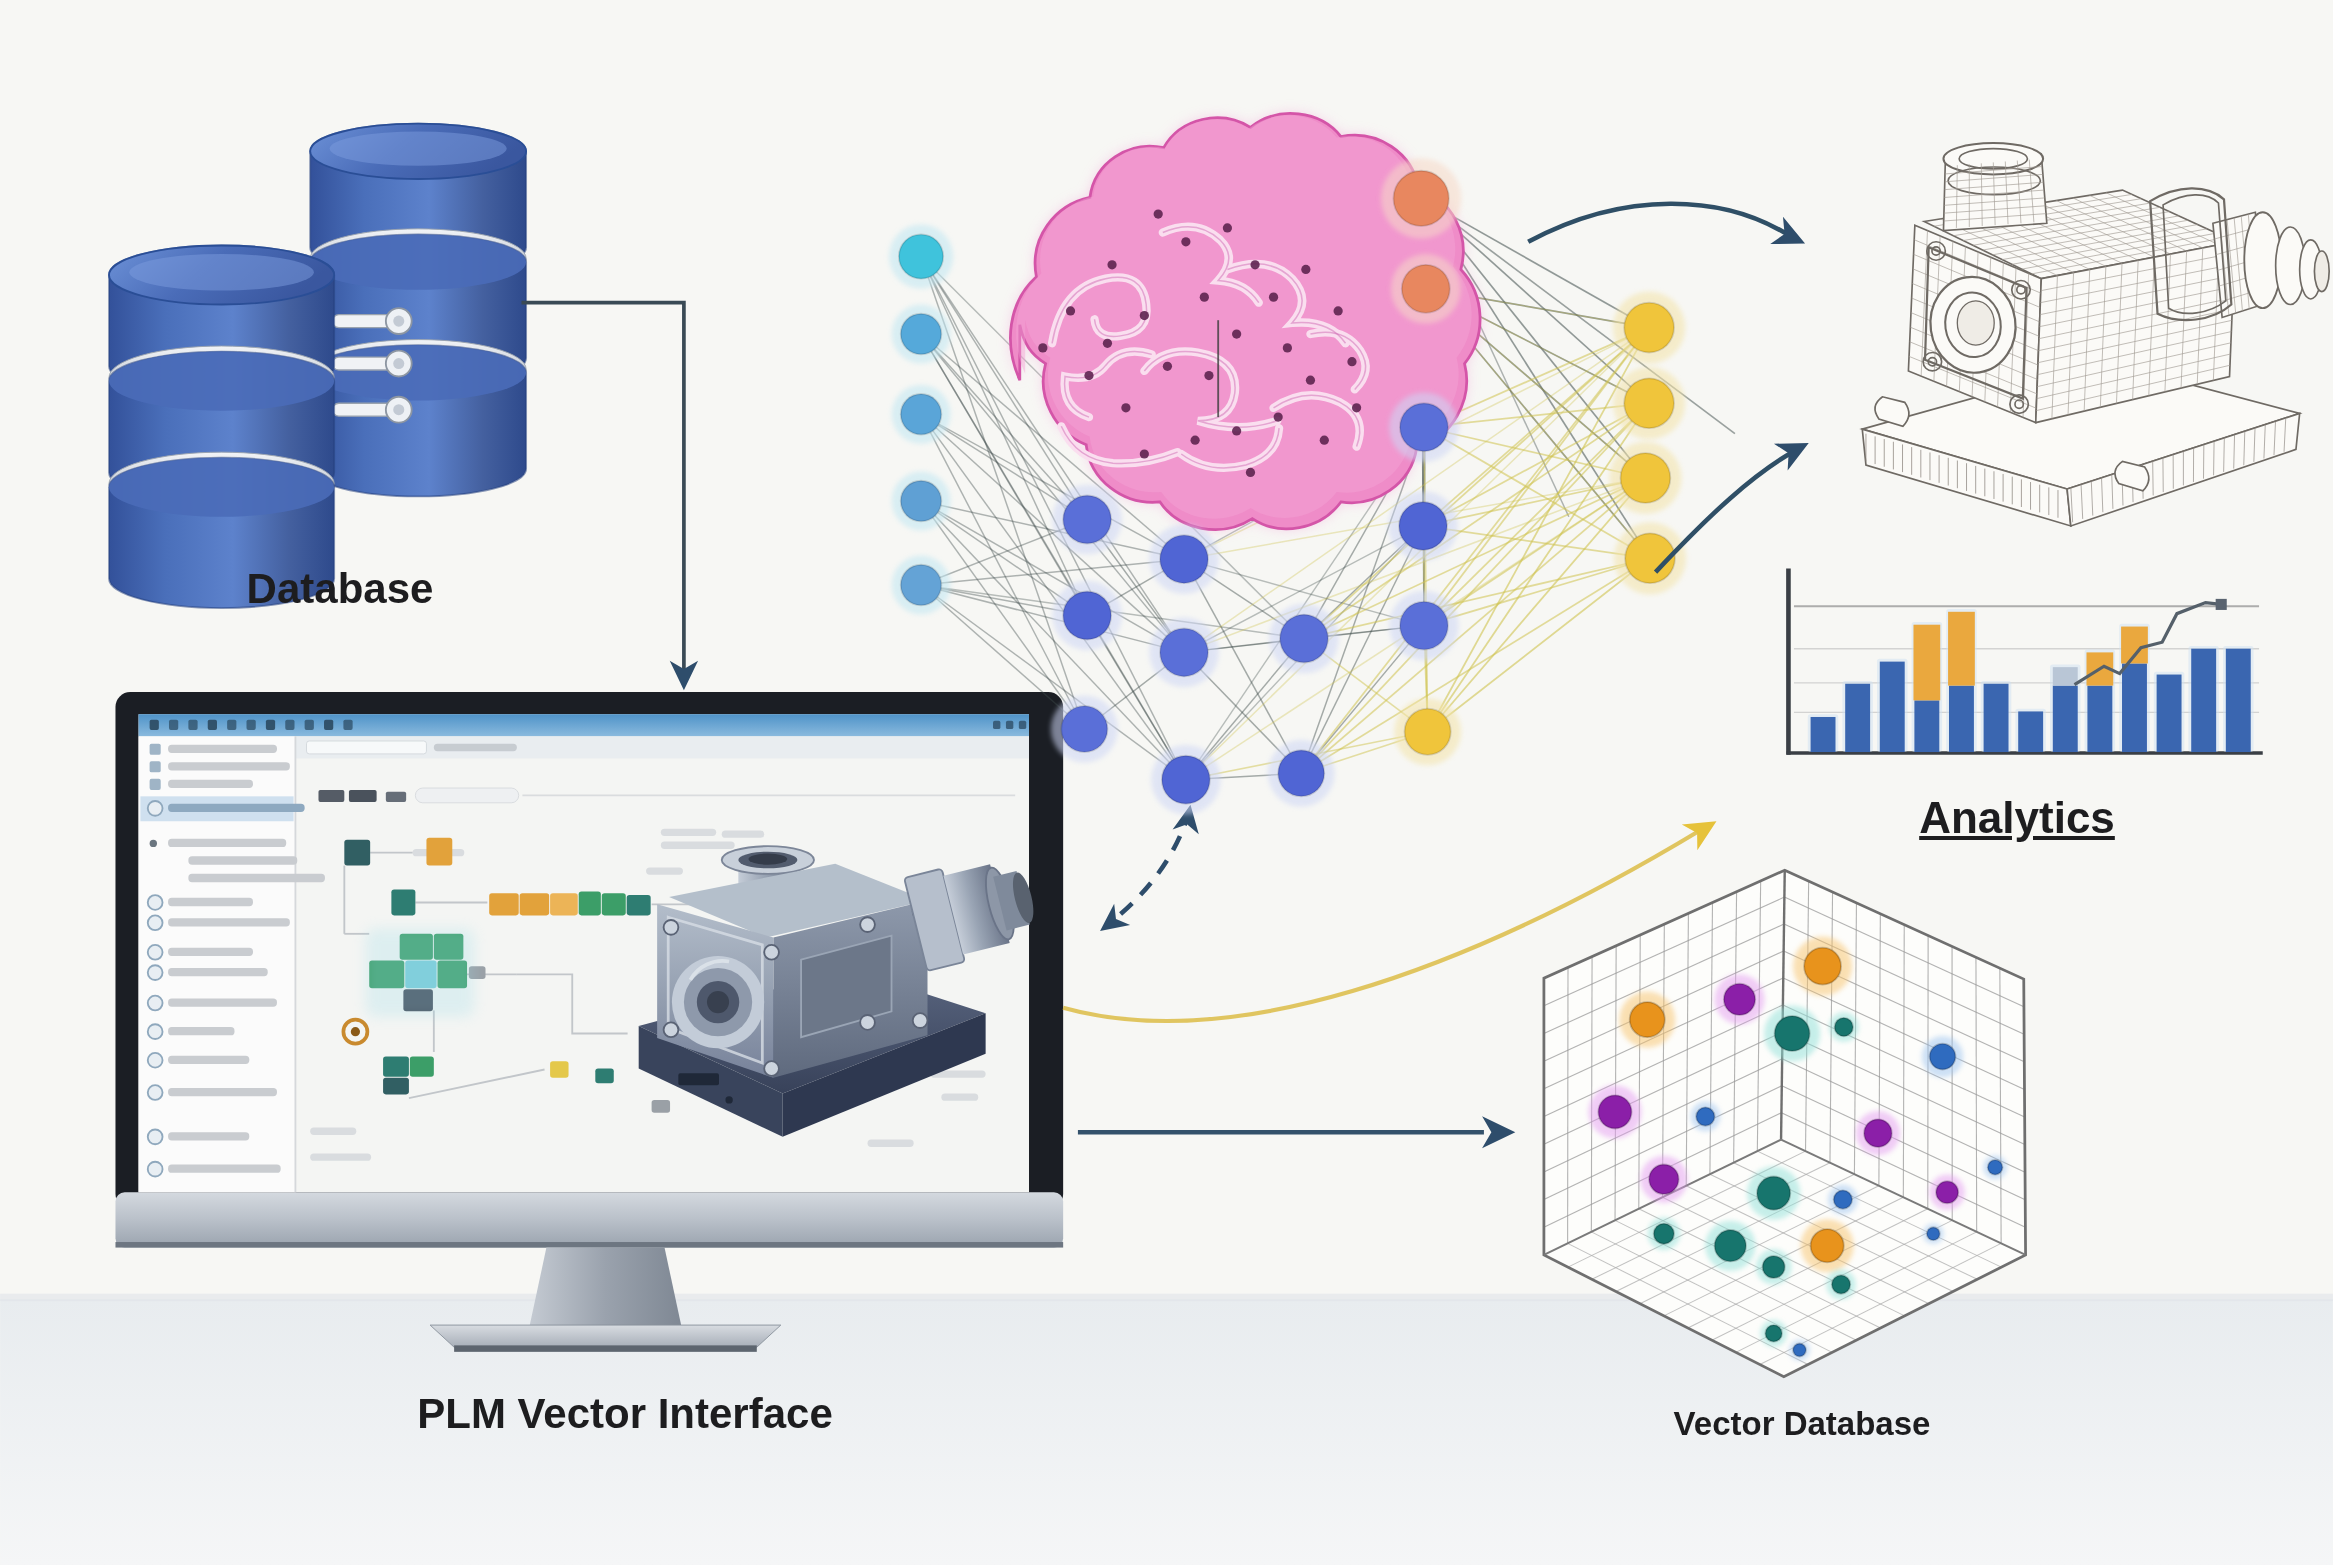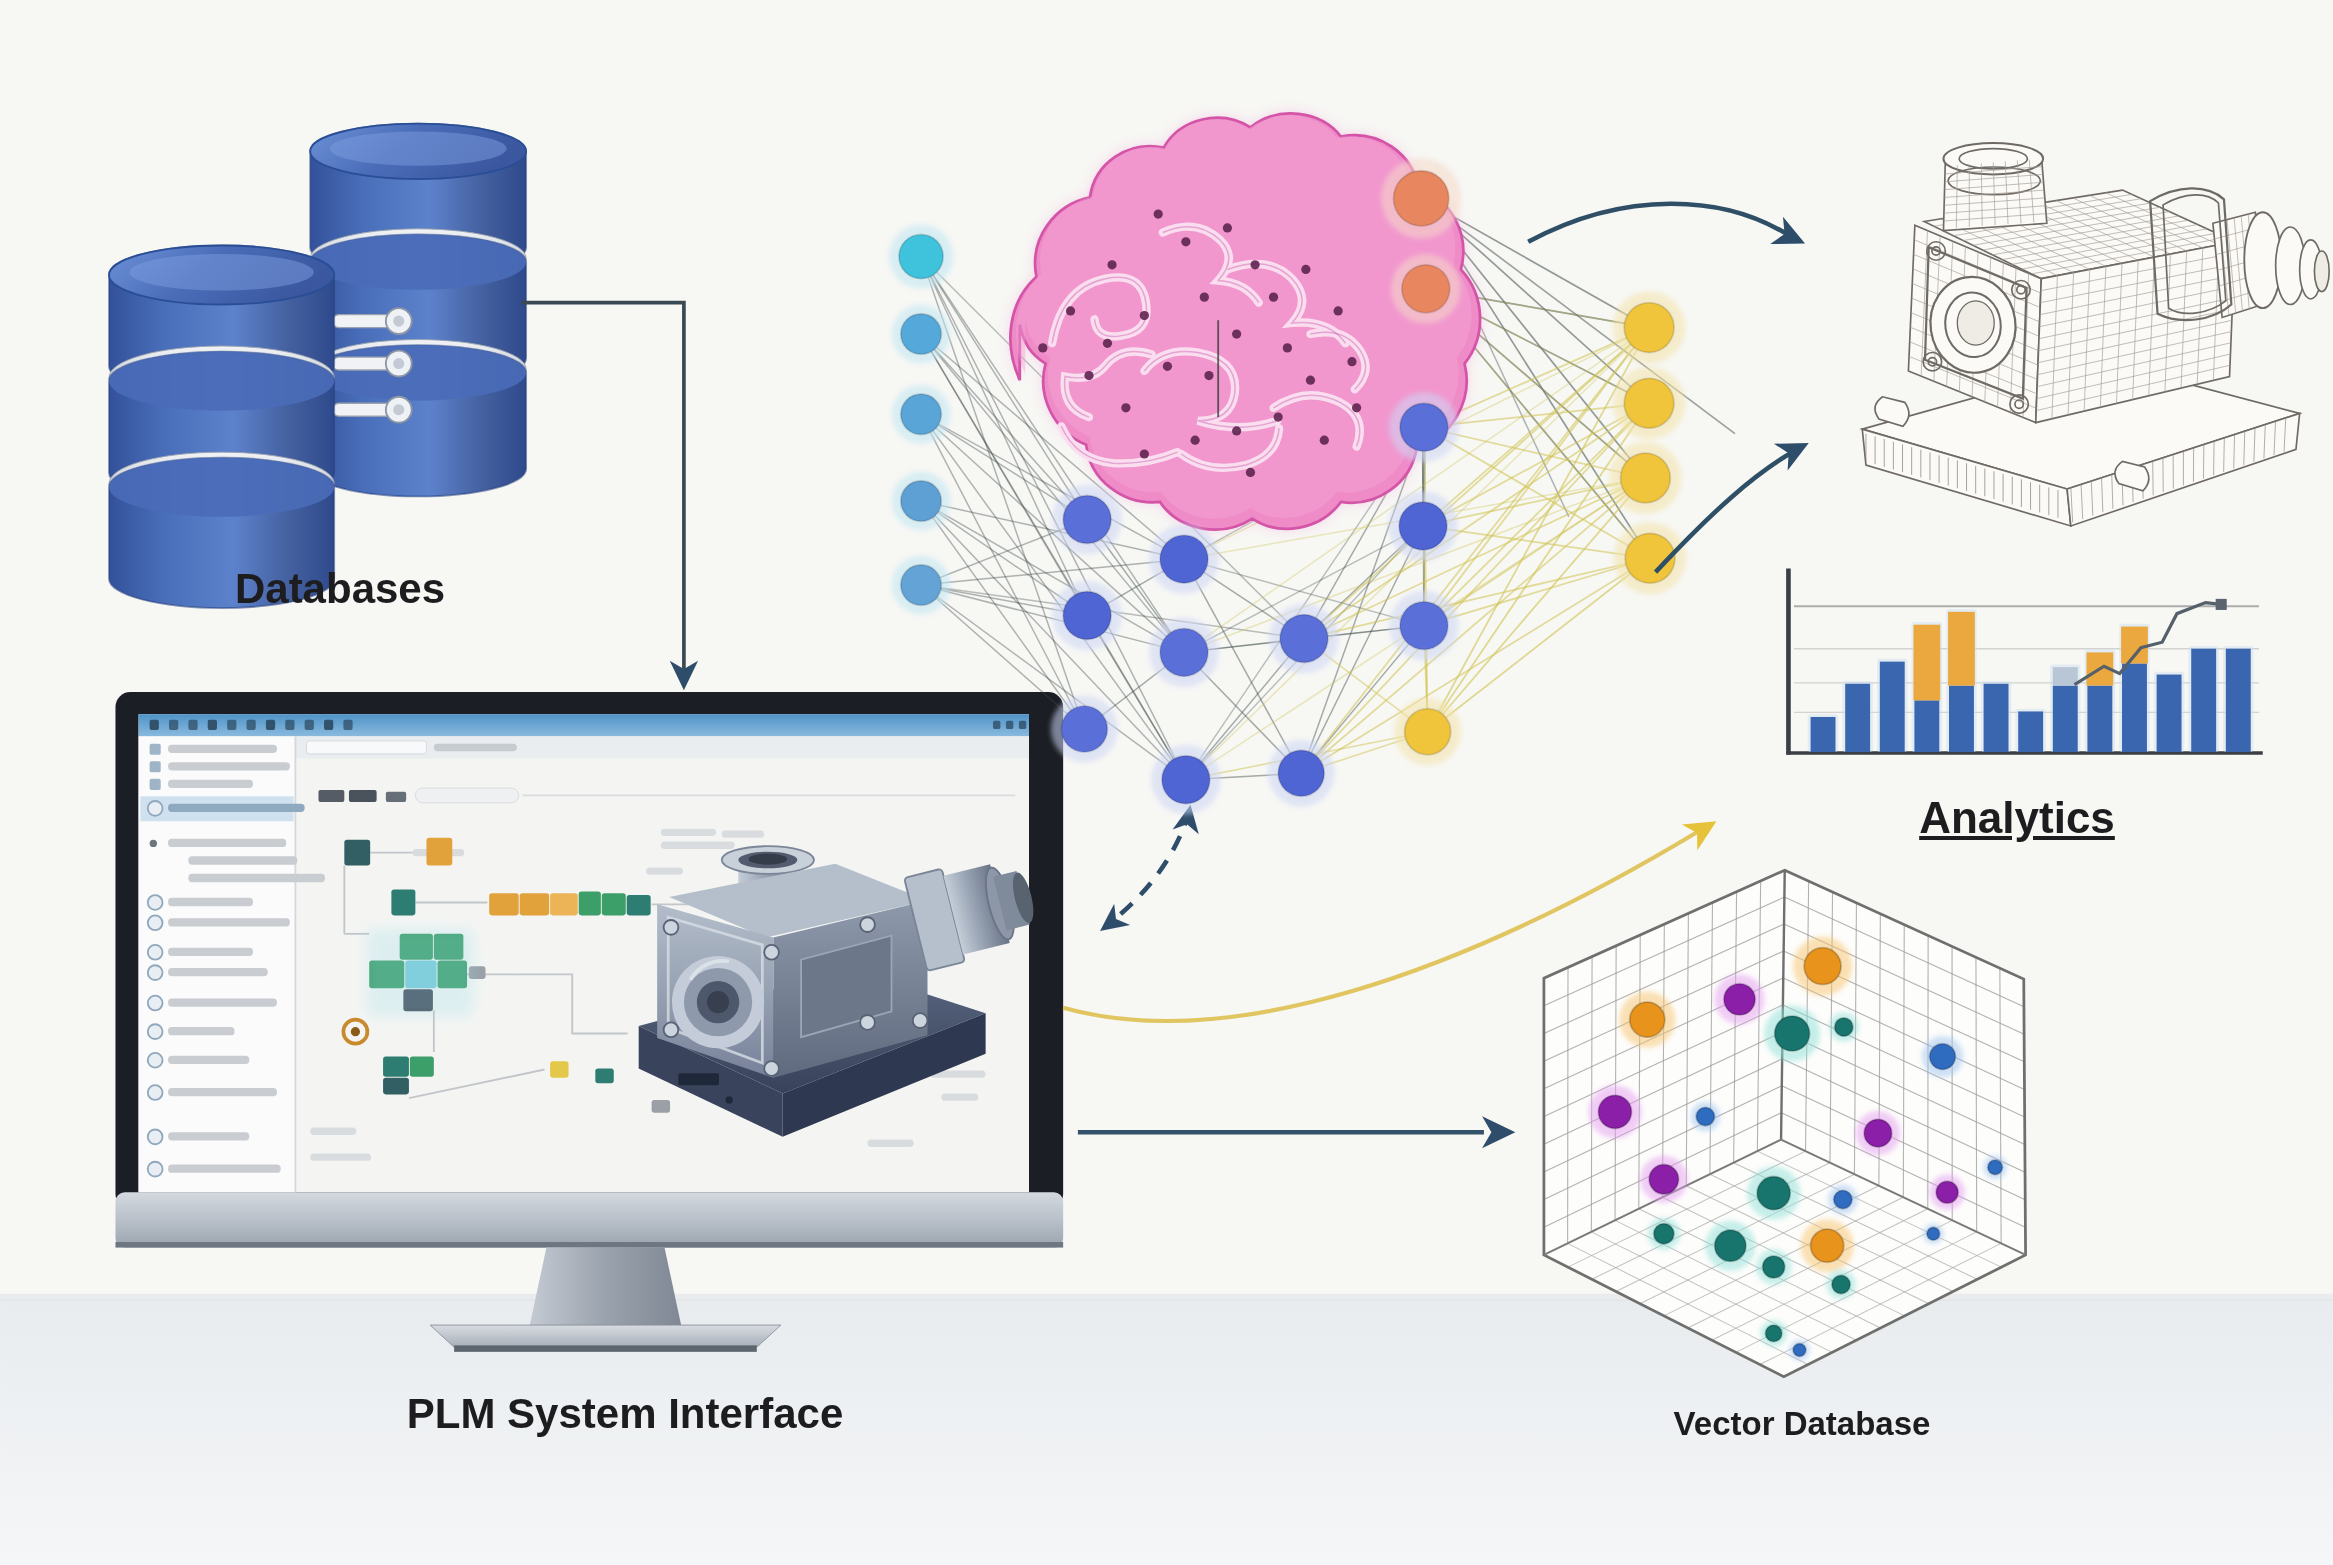--- a/index.html
+++ b/index.html
@@ -835,18 +835,18 @@
         <circle cx="2095" cy="1337" r="11.200000000000001" fill="#9cc3ef" opacity="0.5" filter="url(#soft3)"></circle>
         <circle cx="2095" cy="1337" r="7" fill="#2f6bbf" stroke="#00000033" stroke-width="2"></circle>
         <circle cx="1995" cy="1392" r="16" fill="#8fe0d8" opacity="0.5" filter="url(#soft3)"></circle>
         <circle cx="1995" cy="1392" r="10" fill="#17756d" stroke="#00000033" stroke-width="2"></circle>
         <circle cx="1922" cy="1445" r="14.4" fill="#8fe0d8" opacity="0.5" filter="url(#soft3)"></circle>
         <circle cx="1922" cy="1445" r="9" fill="#17756d" stroke="#00000033" stroke-width="2"></circle>
         <circle cx="1950" cy="1463" r="11.200000000000001" fill="#9cc3ef" opacity="0.5" filter="url(#soft3)"></circle>
         <circle cx="1950" cy="1463" r="7" fill="#2f6bbf" stroke="#00000033" stroke-width="2"></circle>
       </g>
     </svg>
-  <div class="diagram-label" id="label-databases">Databases</div>
-  <div class="diagram-label" id="label-plm">PLM System Interface</div>
+  <div class="diagram-label" id="label-databases">Database</div>
+  <div class="diagram-label" id="label-plm">PLM Vector Interface</div>
   <div class="diagram-label" id="label-analytics">Analytics</div>
   <div class="diagram-label" id="label-vectordb">Vector Database</div>
 </div>
 
 
 </body></html>

